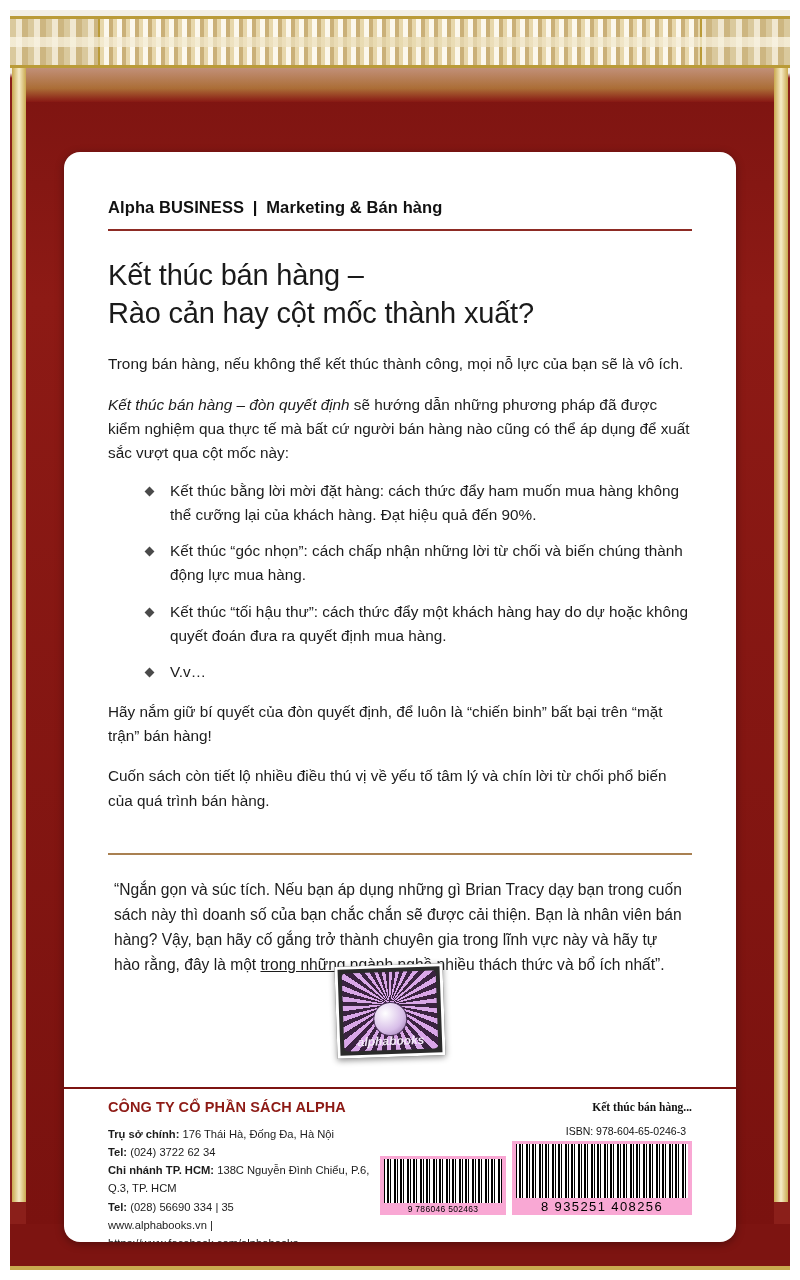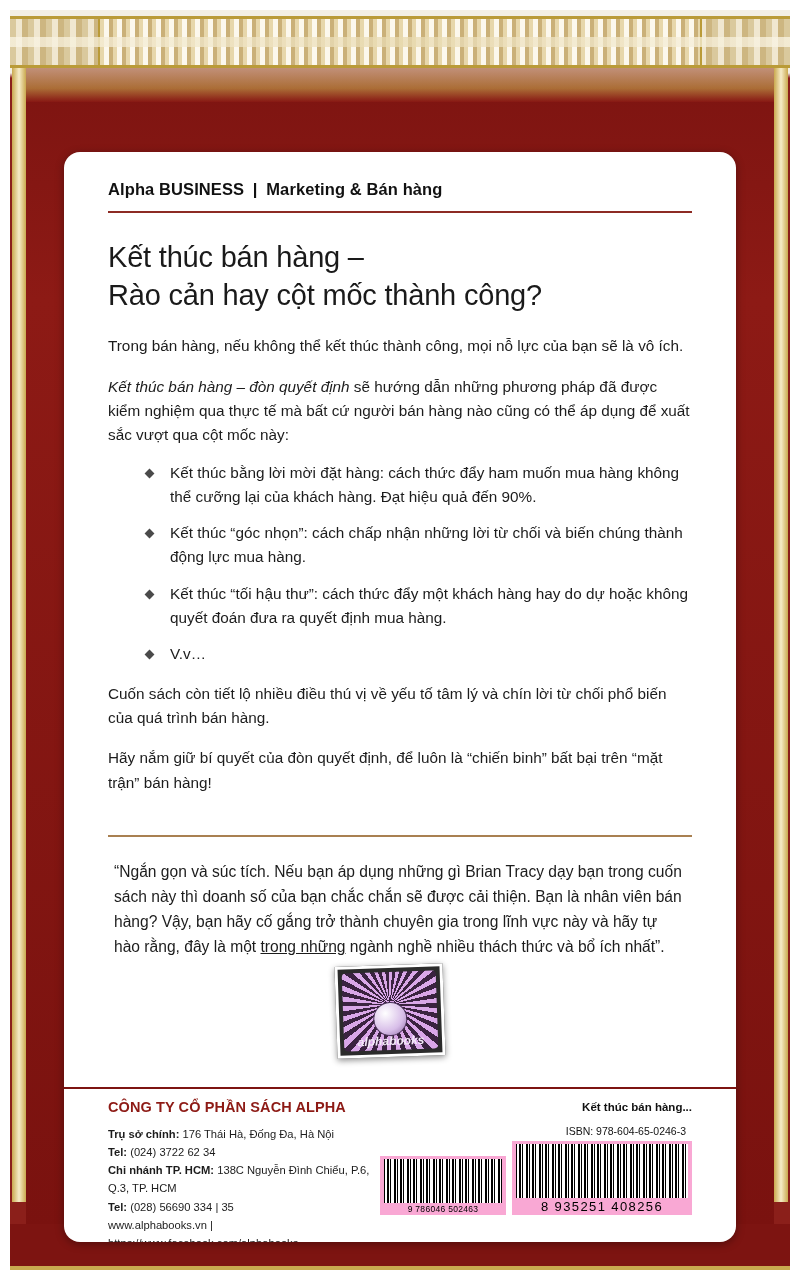--- a/index.html
+++ b/index.html
@@ -86,21 +86,21 @@
   .card {
     position: absolute;
     left: 64px; top: 152px;
     width: 672px; height: 1090px;
     background: #ffffff;
     border-radius: 16px;
     box-shadow: 0 2px 8px rgba(0,0,0,.35);
     overflow: hidden;
   }
   .card-body {
-    padding: 28px 44px 0 44px;
+    padding: 46px 44px 0 44px;
   }
 
   .kicker {
     font-size: 16.5px;
     font-weight: bold;
     color: #111;
     letter-spacing: .1px;
   }
   .kicker .sep { color:#111; font-weight: bold; padding: 0 4px; }
   .rule {
@@ -189,20 +189,21 @@
     font-size: 14.5px;
     font-weight: bold;
     color: #8d1a15;
     letter-spacing: .1px;
   }
   .booktitle-small {
     font-size: 11.5px;
     font-weight: bold;
     color: #111;
     padding-top: 2px;
+    font-family: Liberation Serif, serif;
   }
   .footer-cols {
     display: flex;
     justify-content: space-between;
     margin-top: 10px;
   }
   .addr {
     font-size: 11.2px;
     line-height: 1.62;
     color: #1c1c1c;
@@ -301,36 +302,36 @@
 
       <div class="kicker">
         <span>Alpha BUSINESS</span>
         <span class="sep">|</span>
         <span>Marketing &amp; Bán hàng</span>
       </div>
       <div class="rule"></div>
 
       <h1 class="title">
         <span>Kết thúc bán hàng –</span><br>
-        <span>Rào cản hay cột mốc thành công?</span>
+        <span>Rào cản hay cột mốc thành xuất?</span>
       </h1>
 
       <p class="para">Trong bán hàng, nếu không thể kết thúc thành công, mọi nỗ lực của bạn sẽ là vô ích.</p>
 
       <p class="para tight"><span class="ital">Kết thúc bán hàng – đòn quyết định</span><span> sẽ hướng dẫn những phương pháp đã được kiểm nghiệm qua thực tế mà bất cứ người bán hàng nào cũng có thể áp dụng để xuất sắc vượt qua cột mốc này:</span></p>
 
       <ul class="bullets">
         <li><span class="dia"></span><span>Kết thúc bằng lời mời đặt hàng: cách thức đẩy ham muốn mua hàng không thể cưỡng lại của khách hàng. Đạt hiệu quả đến 90%.</span></li>
         <li><span class="dia"></span><span>Kết thúc “góc nhọn”: cách chấp nhận những lời từ chối và biến chúng thành động lực mua hàng.</span></li>
         <li><span class="dia"></span><span>Kết thúc “tối hậu thư”: cách thức đẩy một khách hàng hay do dự hoặc không quyết đoán đưa ra quyết định mua hàng.</span></li>
         <li><span class="dia"></span><span>V.v…</span></li>
       </ul>
 
+      <p class="para tight">Hãy nắm giữ bí quyết của đòn quyết định, để luôn là “chiến binh” bất bại trên “mặt trận” bán hàng!</p>
       <p class="para tight">Cuốn sách còn tiết lộ nhiều điều thú vị về yếu tố tâm lý và chín lời từ chối phổ biến của quá trình bán hàng.</p>
-      <p class="para tight">Hãy nắm giữ bí quyết của đòn quyết định, để luôn là “chiến binh” bất bại trên “mặt trận” bán hàng!</p>
 
       <div class="quote-rule"></div>
 
       <p class="quote"><span>“Ngắn gọn và súc tích. Nếu bạn áp dụng những gì Brian Tracy dạy bạn trong cuốn sách này thì doanh số của bạn chắc chắn sẽ được cải thiện. Bạn là nhân viên bán hàng? Vậy, bạn hãy cố gắng trở thành chuyên gia trong lĩnh vực này và hãy tự hào rằng, đây là một </span><span class="ul">trong những</span><span> ngành nghề nhiều thách thức và bổ ích nhất”.</span></p>
 
       <div class="attrib">- Dan Protor</div>
     </div>
 
     <div class="footer">
       <div class="footer-top">

